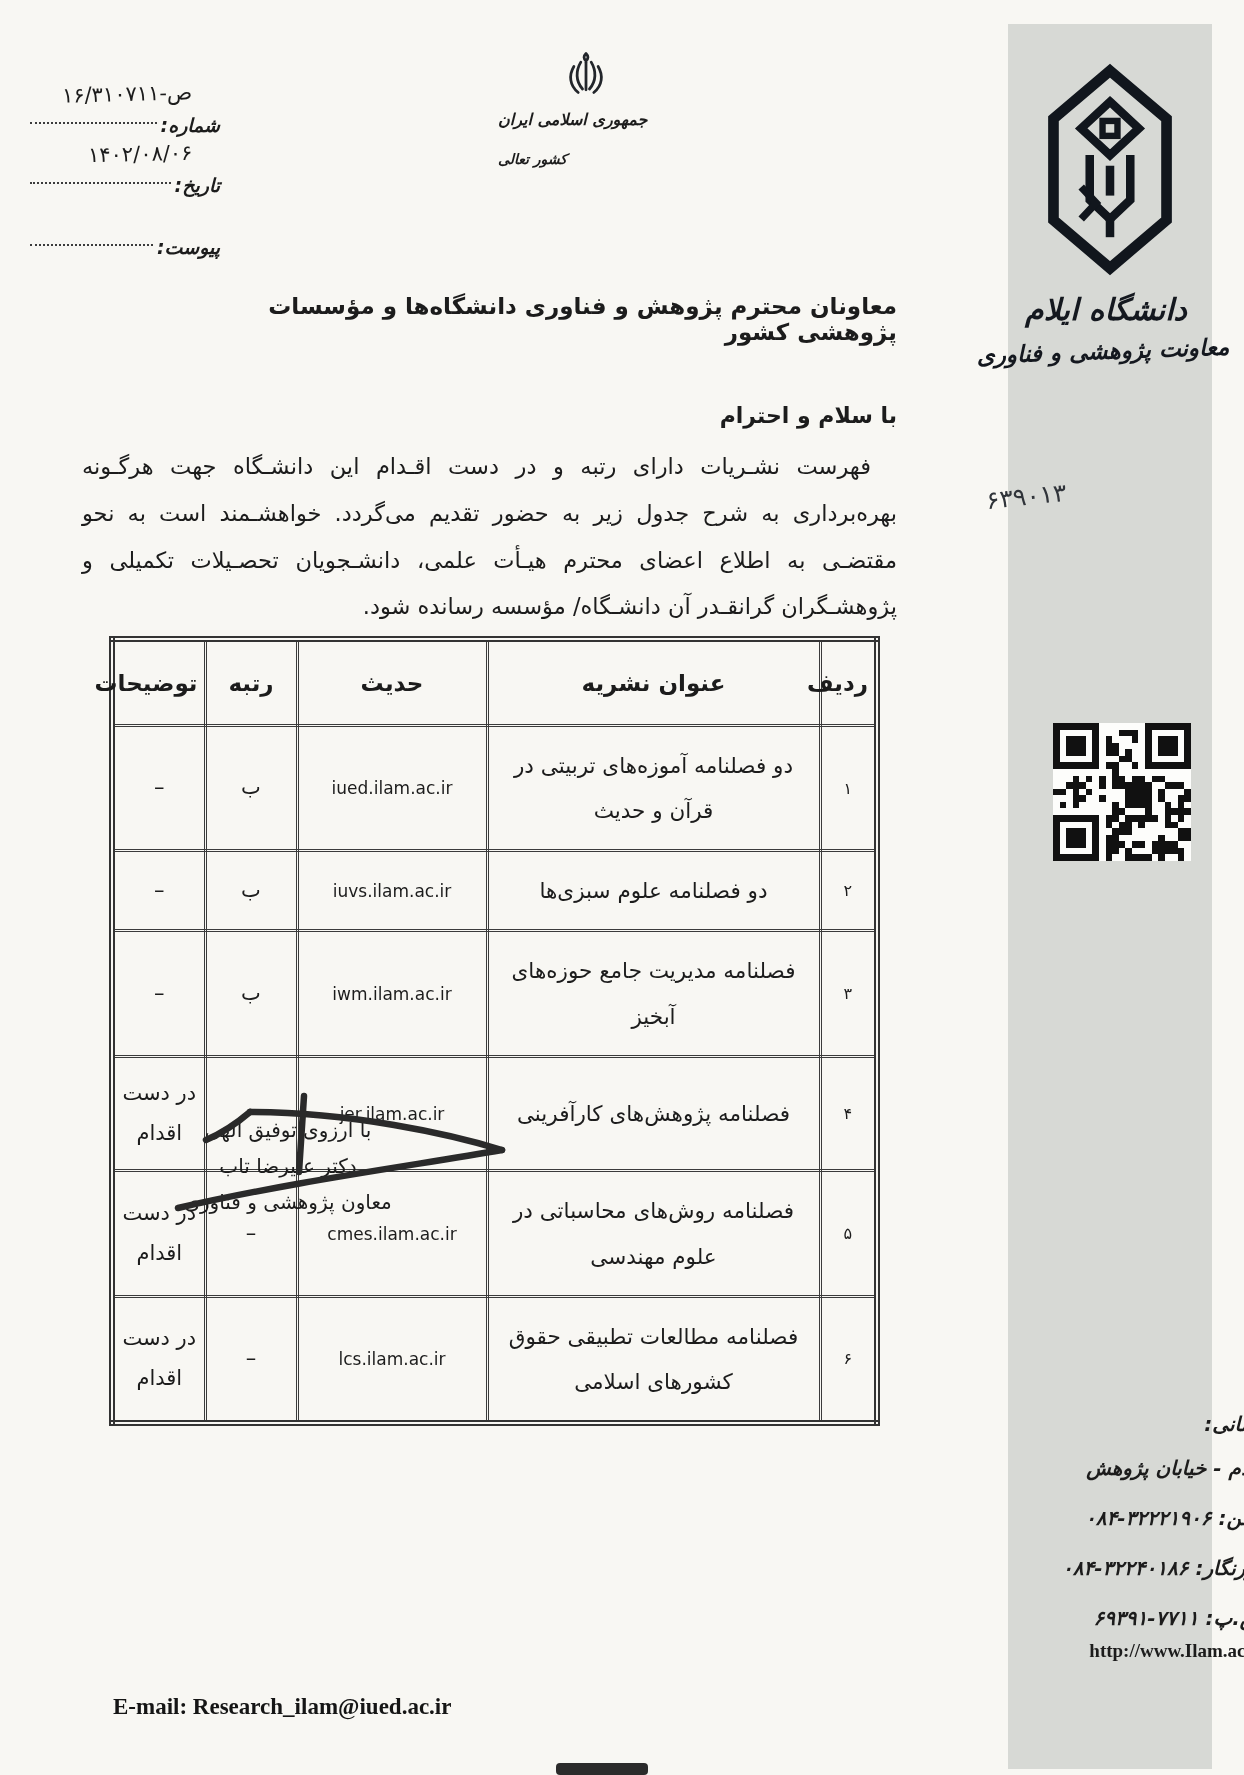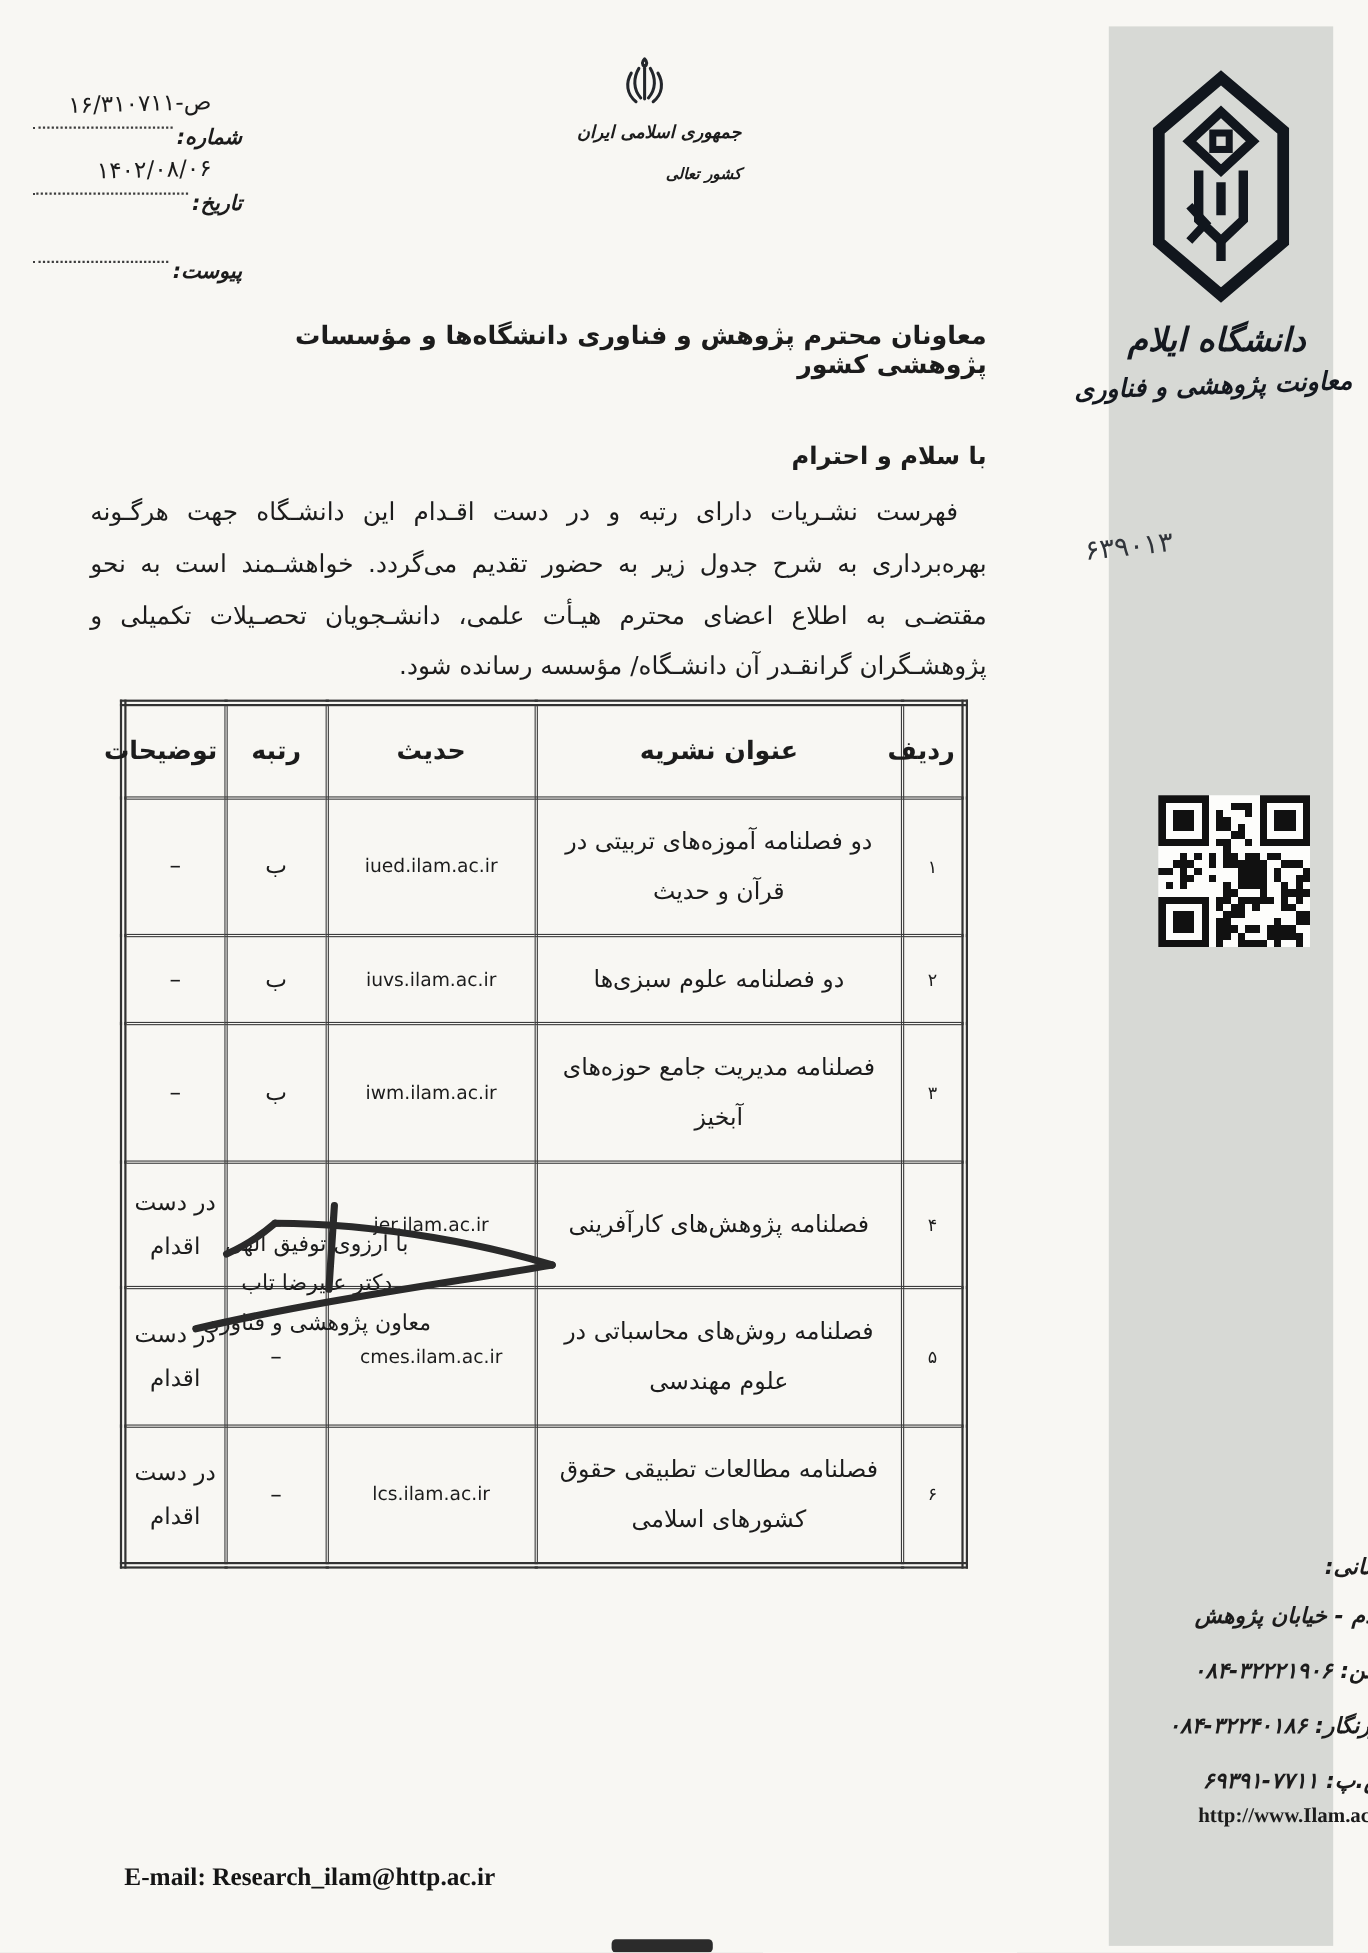--- a/index.html
+++ b/index.html
@@ -12,31 +12,31 @@
   .uni-name{position:absolute;left:1008px;top:292px;width:196px;text-align:center;
             font-size:30px;font-weight:bold;font-style:italic;color:#14181f;}
   .dept-name{position:absolute;left:972px;top:338px;width:262px;text-align:center;
              font-size:23px;font-weight:bold;font-style:italic;color:#14181f;transform:rotate(-2deg);}
   .doc-number{position:absolute;left:986px;top:482px;font-size:25px;letter-spacing:4px;
               transform:rotate(-6deg);color:#30343a;}
   .qr{position:absolute;left:1053px;top:723px;width:138px;height:138px;}
 
   
   .ref-block{position:absolute;left:30px;top:70px;width:190px;direction:rtl;}
-  .ref-row{display:flex;align-items:flex-start;margin-top:0;}
+  .ref-row{display:flex;align-items:center;margin-top:0;}
   .ref-label{font-size:19px;font-weight:bold;font-style:italic;white-space:nowrap;padding-left:4px;}
   .dots{flex:1;border-bottom:2px dotted #3c3c3c;height:1px;margin-bottom:5px;}
   .ref-value{position:absolute;right:28px;font-size:21px;letter-spacing:1px;transform:rotate(-1.5deg);
              white-space:nowrap;}
   .v-ref{top:12px;} .r-ref{position:absolute;top:44px;left:0;right:0;}
   .v-date{top:72px;} .r-date{position:absolute;top:104px;left:0;right:0;}
   .r-att{position:absolute;top:166px;left:0;right:0;}
 
   
-  .emblem{position:absolute;left:498px;top:48px;width:176px;text-align:right;}
+  .emblem{position:absolute;left:498px;top:48px;width:176px;text-align:left;}
   .emblem svg{display:block;margin:0 auto;}
   .country{font-size:16px;font-weight:bold;font-style:italic;margin-top:6px;white-space:nowrap;}
   .bismillah{font-size:14px;font-weight:bold;font-style:italic;margin-top:22px;}
 
   
   .recipient{position:absolute;right:347px;top:293px;width:640px;text-align:right;direction:rtl;
              font-size:23px;font-weight:bold;}
   .salutation{position:absolute;right:347px;top:403px;text-align:right;direction:rtl;
               font-size:22px;font-weight:bold;}
   .body-text{position:absolute;right:347px;top:443px;width:815px;direction:rtl;text-align:justify;
@@ -349,16 +349,16 @@
 
   <div class="contact">
     <div class="c-line c-addr-label">نشانی:</div>
     <div class="c-line">ایلام - خیابان پژوهش</div>
     <div class="c-line">تلفن: ۳۲۲۲۱۹۰۶-۰۸۴</div>
     <div class="c-line">دورنگار: ۳۲۲۴۰۱۸۶-۰۸۴</div>
     <div class="c-line">ص.پ: ۷۷۱۱-۶۹۳۹۱</div>
     <div class="c-line c-website">http://www.Ilam.ac.ir</div>
   </div>
 
-  <div class="email">E-mail: Research_ilam@http.ac.ir</div>
+  <div class="email">E-mail: Research_ilam@iued.ac.ir</div>
 
   <div class="scan-blob"></div>
 </div>
 
 </body></html>

